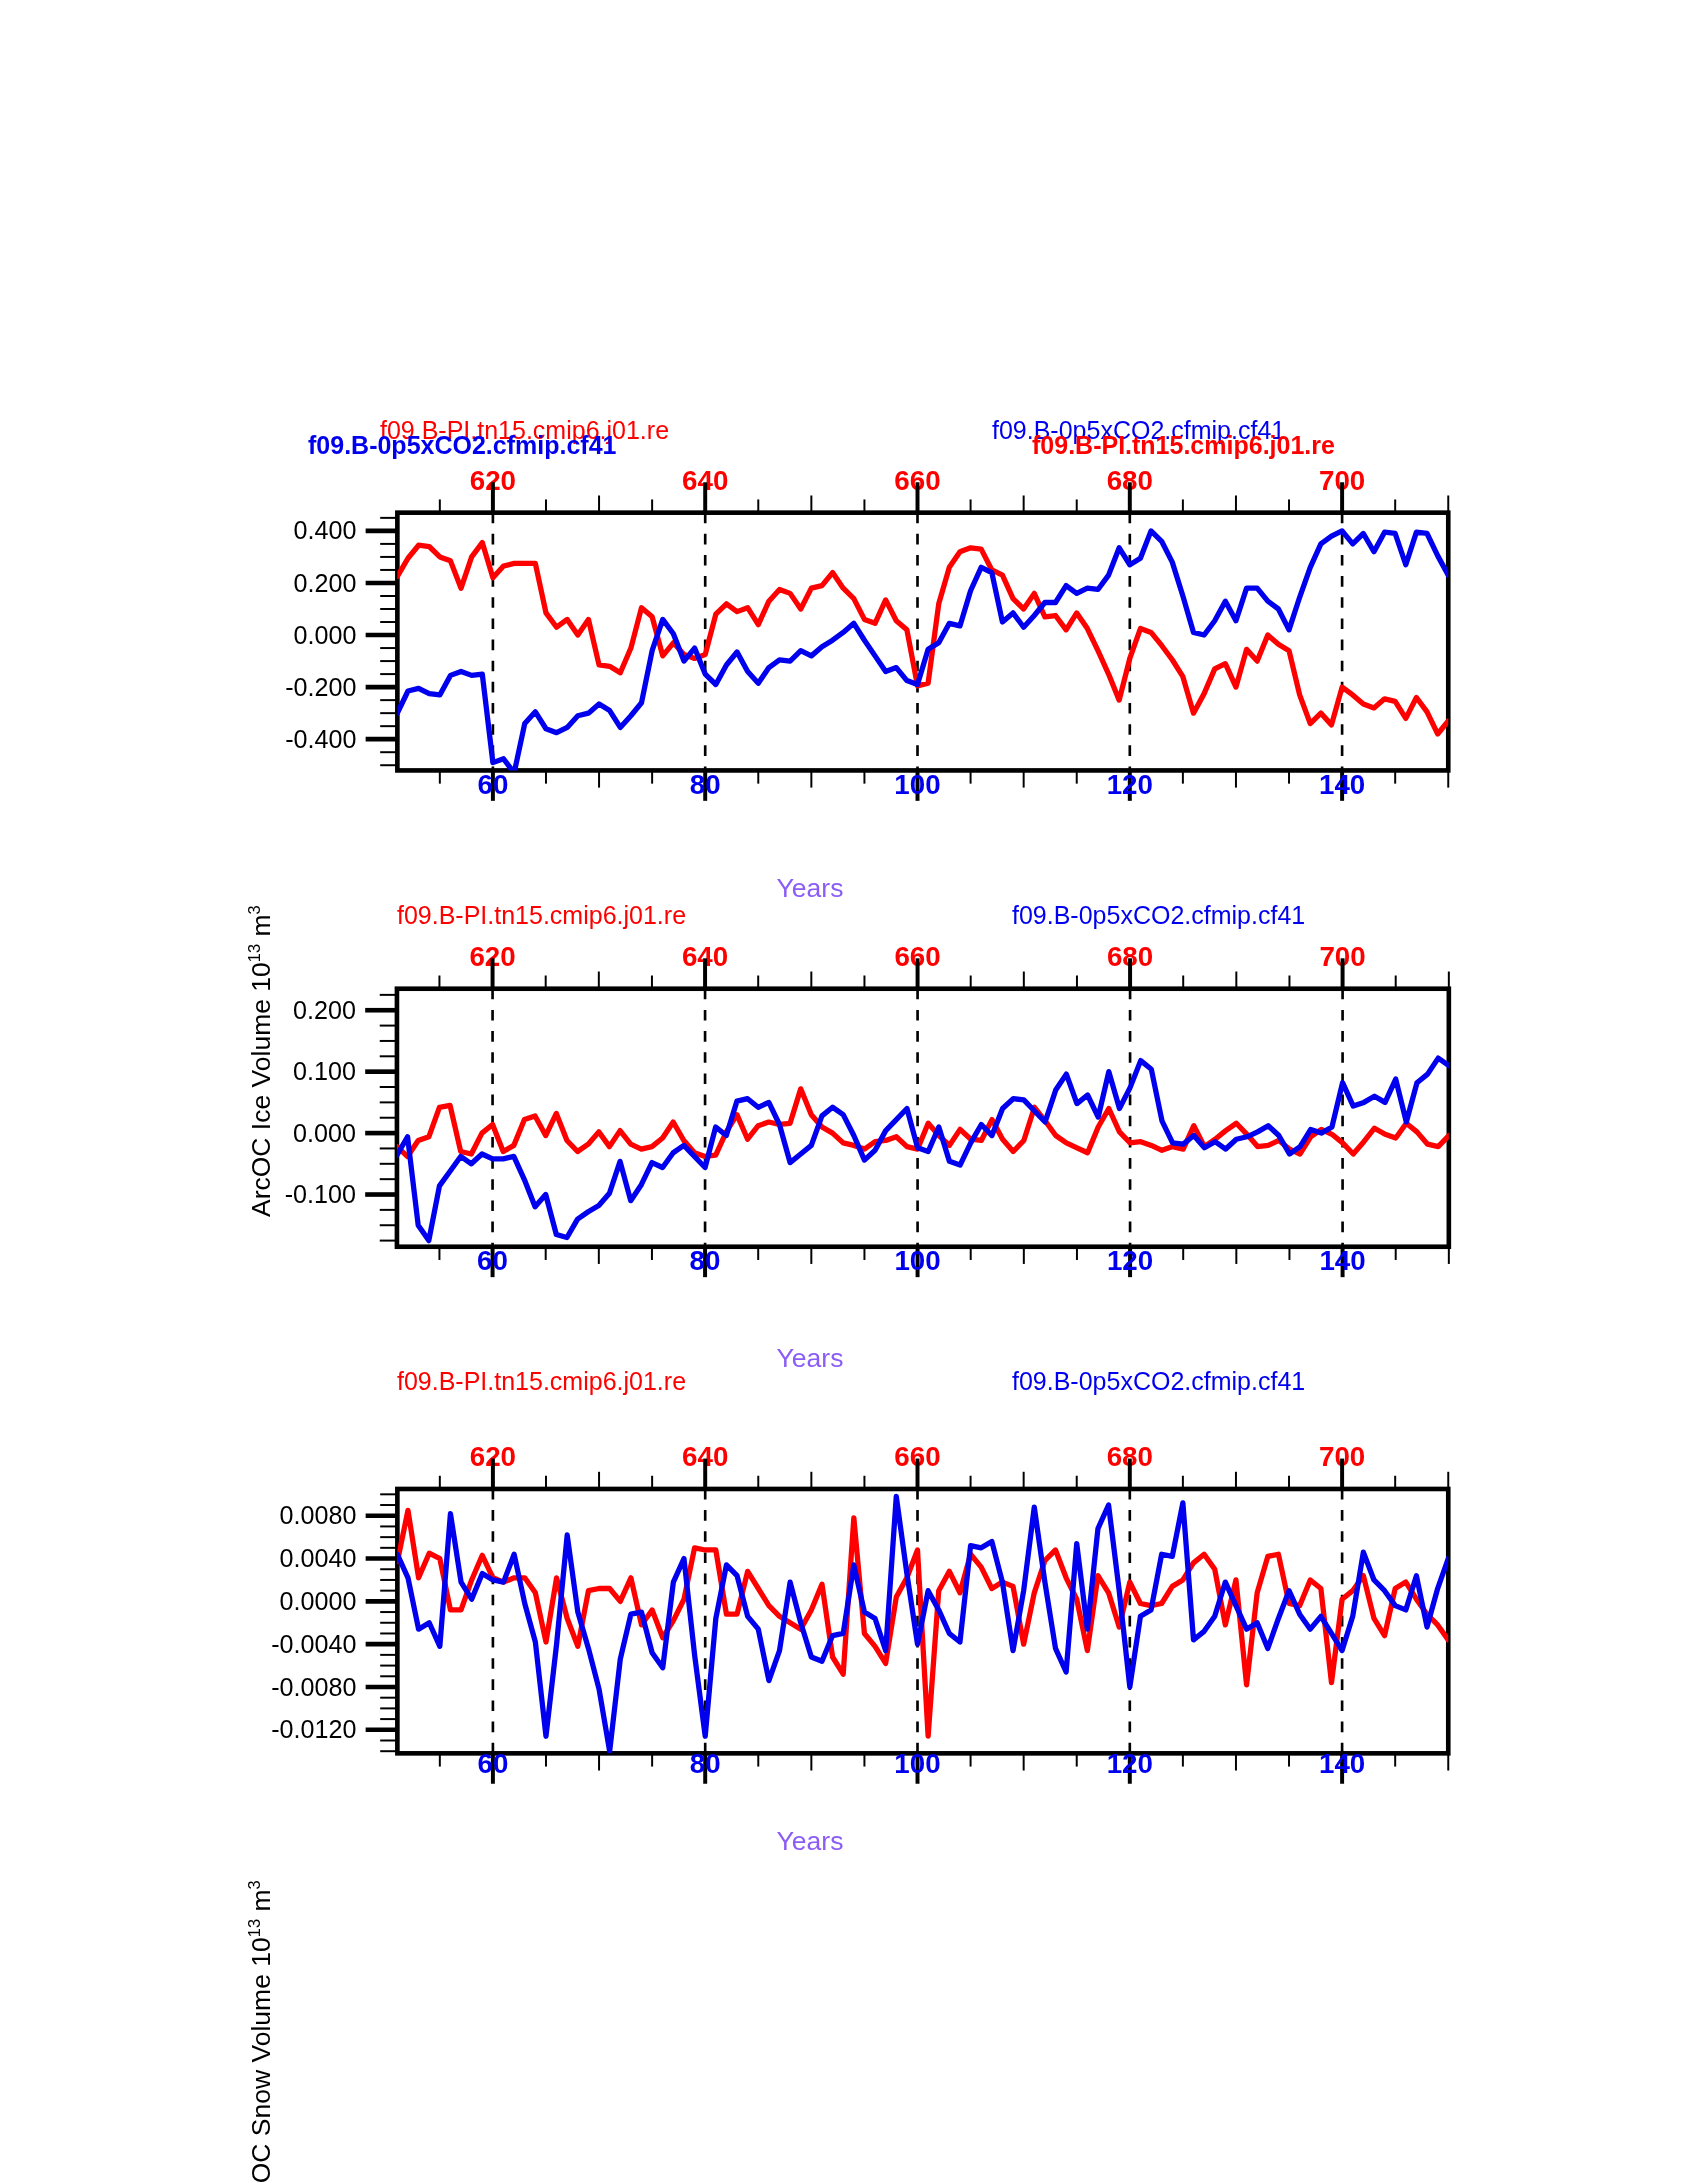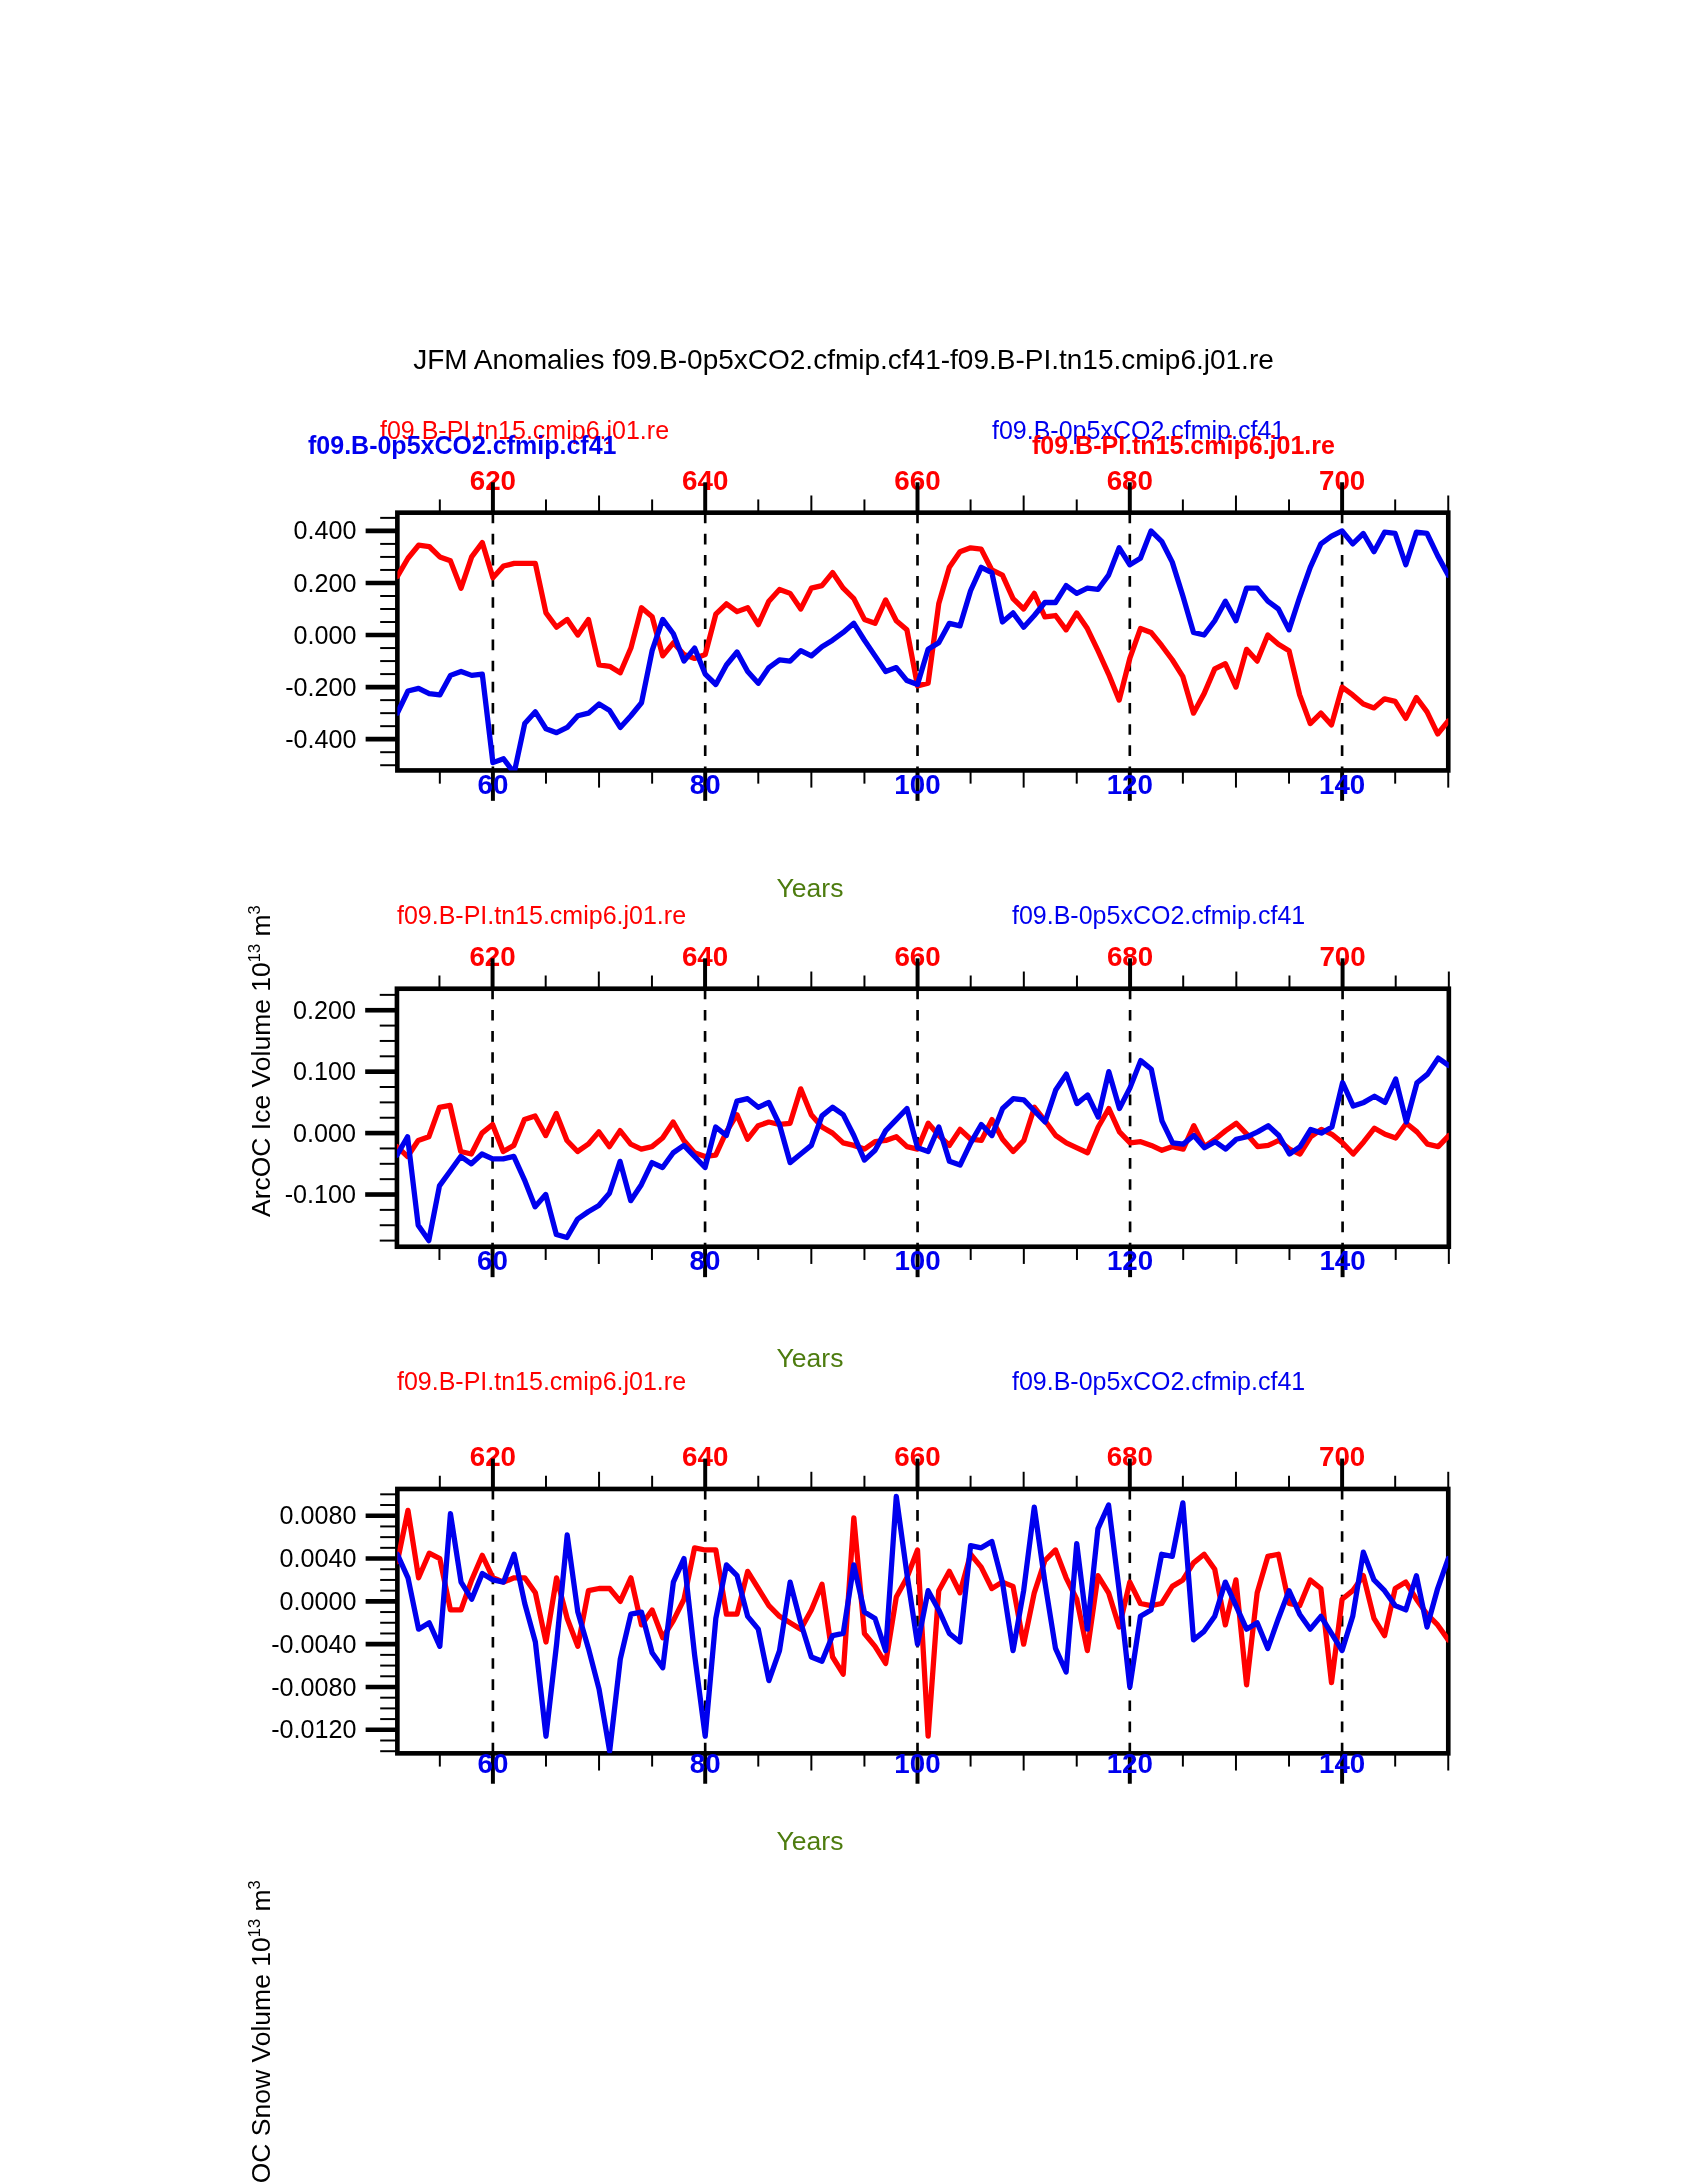--- a/index.html
+++ b/index.html
@@ -12,36 +12,35 @@
   }
 
   .panel{position:absolute;}
 
   .legend{position:absolute;font-size:25px;white-space:nowrap;}
   .legend.red{color:#ff0000;}
   .legend.blue{color:#0000ee;}
   .legend.bold{font-weight:bold;}
 
   .axis-title{
-    position:absolute;font-size:26.5px;color:#4d7c0f;text-align:center;white-space:nowrap;
+    position:absolute;font-size:26.5px;color:#8b5cf6;text-align:center;white-space:nowrap;
   }
   .ytitle{
     position:absolute;font-size:26.5px;color:#000;white-space:nowrap;
     transform-origin:0 0;transform:rotate(-90deg);
   }
   .ytitle sup, .legendsup{font-size:0.62em;vertical-align:super;}
 
   svg{display:block;overflow:visible;}
 </style>
 </head>
 <body>
 
 <div class="page">
 
-  <div class="fig-title">JFM Anomalies f09.B-0p5xCO2.cfmip.cf41-f09.B-PI.tn15.cmip6.j01.re</div>
 
   <div class="panel" style="left:0;top:397px;width:1687px;height:423px;">
 
     <div class="ytitle" style="left:245px;top:820px;">
       <span>ArcOC Ice Volume 10</span><sup>13</sup><span> m</span><sup>3</sup>
     </div>
 
     <div class="legend red" style="left:380px;top:18.5px;">f09.B-PI.tn15.cmip6.j01.re</div>
     <div class="legend blue bold" style="left:308px;top:34px;">f09.B-0p5xCO2.cfmip.cf41</div>
 

